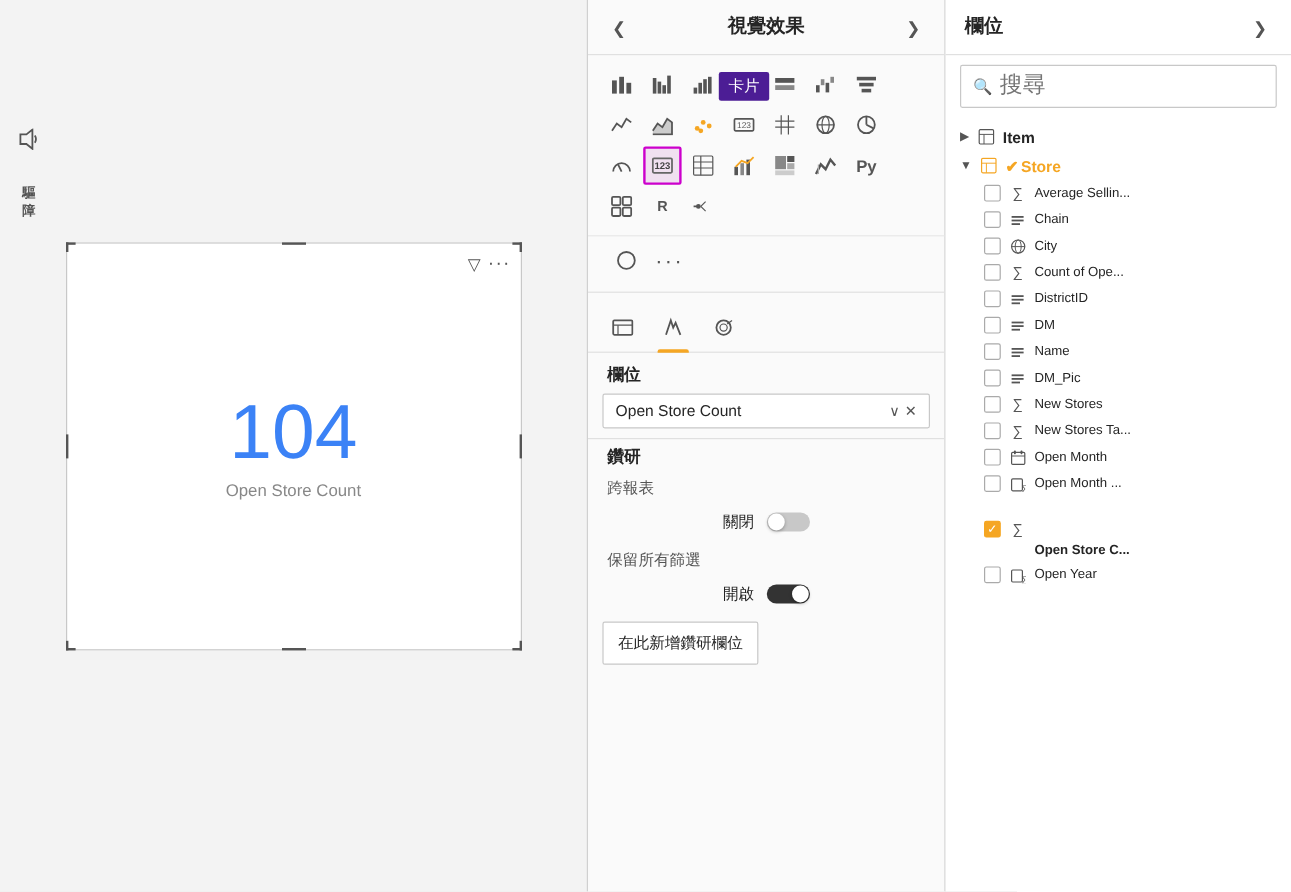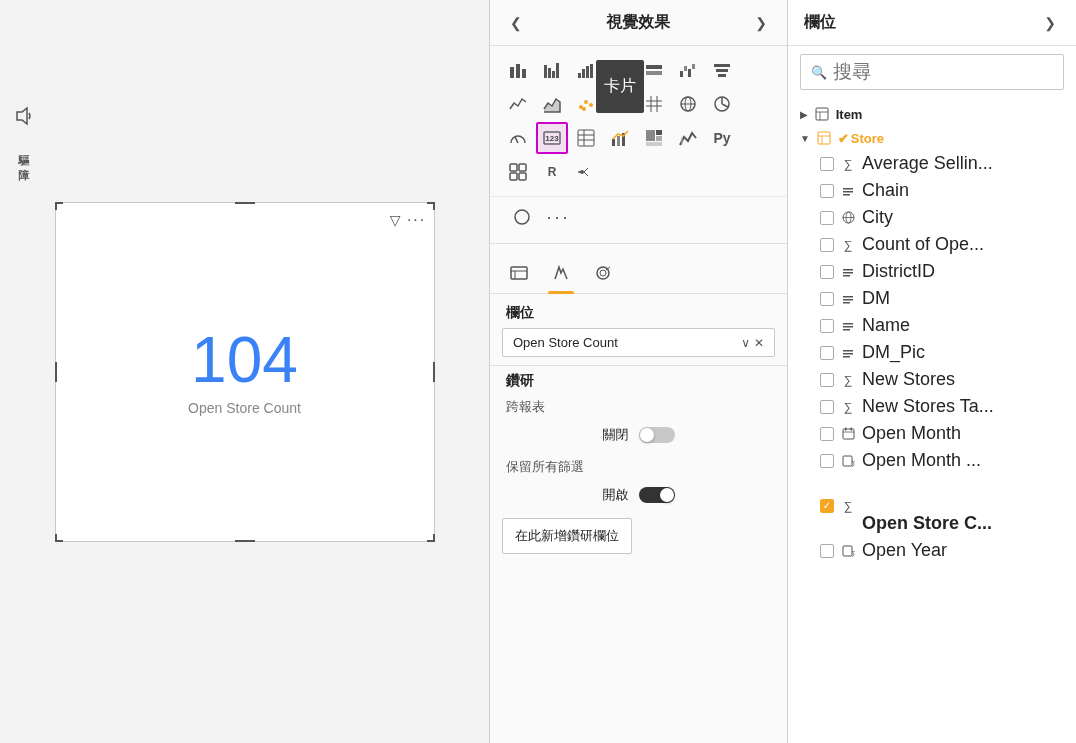--- a/index.html
+++ b/index.html
@@ -140,25 +140,25 @@
     .icon-btn.active-selected {
       border: 2px solid #cc00cc;
       background: #f0e0f0;
     }
 
     .tooltip-label {
       position: absolute;
       top: -28px;
       left: 50%;
       transform: translateX(-50%);
-      background: #404040;
+      background: #4c1d95;
       color: white;
-      padding: 16px 8px;
+      padding: 3px 8px;
       border-radius: 2px;
-      font-size: 16px;
+      font-size: 13px;
       white-space: nowrap;
       z-index: 10;
     }
 
     .icon-btn.has-tooltip {
       position: relative;
     }
 
     .side-icon-btn {
       width: 32px;
@@ -429,21 +429,21 @@
     .field-type-icon.sigma {
       font-size: 12px;
       color: #555;
     }
 
     .field-type-icon.globe {
       font-size: 11px;
     }
 
     .field-name {
-      font-size: 18px;
+      font-size: 11px;
       color: #252525;
     }
 
     
     svg.grid-icon {
       width: 18px;
       height: 18px;
     }
 
     .panel-body {

